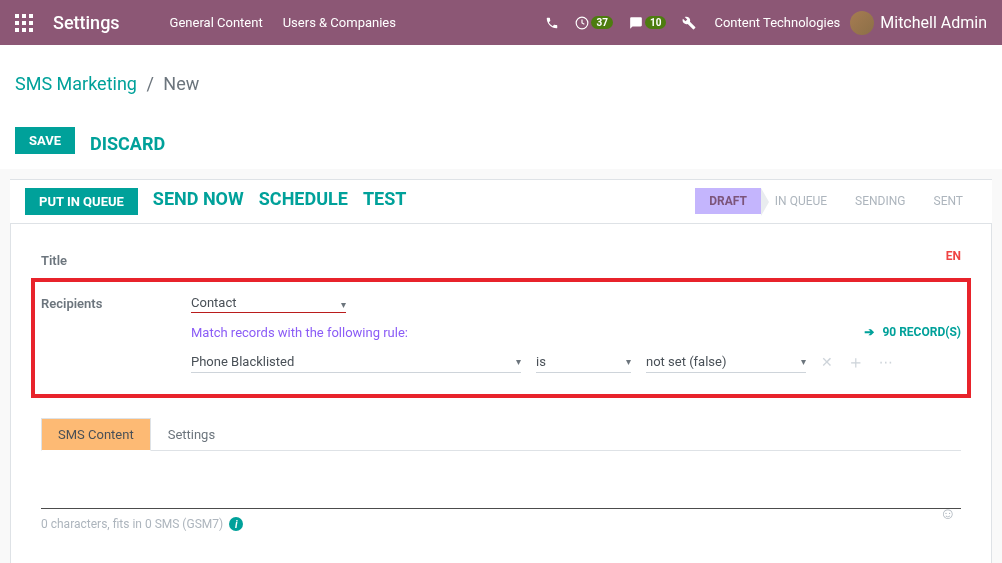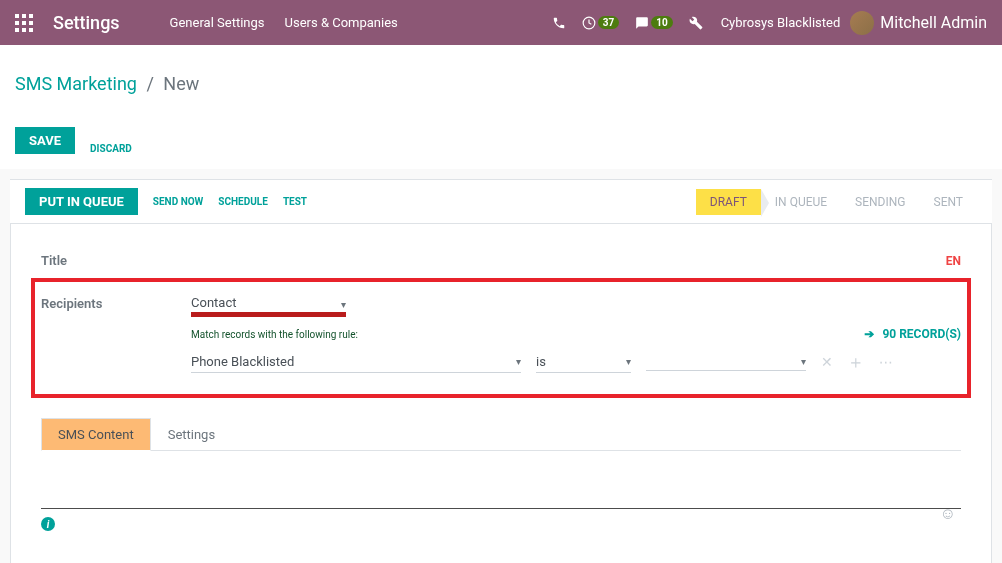--- a/index.html
+++ b/index.html
@@ -20,50 +20,50 @@
     
     
     .breadcrumb-bar { background: #fff; padding: 28px 15px; }
     .breadcrumb { font-size: 18px; color: #6c757d; }
     .breadcrumb-main { color: #00a19a; cursor: pointer; }
     .breadcrumb-sep { color: #6c757d; margin: 0 5px; }
     
     
     .action-row { background: #fff; padding: 5px 15px 15px 15px; display: flex; align-items: flex-end; gap: 15px; }
     .btn-primary { background: #00a19a; color: #fff; border: none; padding: 6px 14px; font-size: 13px; font-weight: bold; cursor: pointer; text-transform: uppercase; }
-    .btn-link { color: #00a19a; font-size: 10px; font-weight: bold; cursor: pointer; text-transform: uppercase; background: none; border: none; }
-    
-    
-    .toolbar { background: #fff; border: 1px solid #dee2e6; border-left: none; border-right: none; padding: 8px 15px; margin: 10px; margin-bottom: 0; display: flex; align-items: center; }
+    .btn-link { color: #00a19a; font-size: 18px; font-weight: bold; cursor: pointer; text-transform: uppercase; background: none; border: none; }
+    
+    
+    .toolbar { background: #fff; border: 1px solid #dee2e6; border-left: none; border-right: none; padding: 8px 15px; margin: 10px; margin-bottom: 0; display: flex; align-items: flex-start; }
     .statusbar { margin-left: auto; display: flex; align-items: center; }
     .status-step { padding: 6px 14px; font-size: 12px; color: #adb5bd; position: relative; cursor: pointer; }
-    .status-step.active { color: #7c547a; font-weight: 400; background: #fde047; }
+    .status-step.active { color: #7c547a; font-weight: 700; background: #c4b5fd; }
     .status-step::after { content: ''; position: absolute; right: -8px; top: 0; width: 0; height: 0; border-top: 14px solid transparent; border-bottom: 14px solid transparent; border-left: 8px solid #fff; z-index: 1; }
     .status-step.active::after { border-left-color: #e9ecef; }
     
     
     .sheet { background: #fff; border: 1px solid #dee2e6; border-top: none; margin: 0 10px; padding: 25px 30px; min-height: 400px; }
     .form-row { display: flex; align-items: flex-start; margin-bottom: 0; }
     .form-label { width: 150px; font-size: 13px; color: #6c757d; font-weight: 600; padding-top: 4px; }
     .form-label.small { font-weight: 600; }
     .form-field { flex: 1; }
     .lang-badge { color: #ef4444; font-size: 12px; font-weight: bold; cursor: pointer; }
     
-    .title-row { display: flex; align-items: flex-end; margin-bottom: 10px; }
+    .title-row { display: flex; align-items: flex-start; margin-bottom: 10px; }
     .title-row .form-label { width: 150px; }
     .title-input-wrap { flex: 1; display: flex; justify-content: space-between; align-items: center; }
     
     
     .highlight-box { border: 4px solid #e8232b; padding: 10px 6px 20px 6px; margin: 0 -10px 15px -10px; }
     
-    .select-wrap { display: inline-flex; align-items: flex-end; border-bottom: 5px solid #b91c1c; padding: 2px 0; width: 155px; cursor: pointer; }
+    .select-wrap { display: inline-flex; align-items: flex-end; border-bottom: 1px solid #b91c1c; padding: 2px 0; width: 155px; cursor: pointer; }
     .select-value { font-size: 13px; color: #495057; flex: 1; }
     .select-caret { font-size: 10px; color: #6c757d; margin-left: 6px; }
     
-    .match-text { font-size: 10px; color: #14532d; margin-top: 12px; margin-bottom: 10px; }
+    .match-text { font-size: 13px; color: #8b5cf6; margin-top: 12px; margin-bottom: 10px; }
     .record-count { float: right; color: #00a19a; font-size: 12px; font-weight: bold; cursor: pointer; display: flex; align-items: center; gap: 8px; }
     
     .rule-row { display: flex; align-items: center; gap: 15px; }
     .rule-select { border-bottom: 1px solid #ced4da; padding: 3px 0; display: flex; align-items: center; cursor: pointer; gap: 15px; }
     .rule-select .select-value { font-size: 13px; }
     .rule-field { width: 330px; }
     .rule-op { width: 95px; }
     .rule-val { width: 160px; }
     .rule-actions { display: flex; gap: 14px; color: #ced4da; font-size: 14px; align-items: center; }
     .rule-action { cursor: pointer; }
@@ -88,21 +88,21 @@
       <span></span>
       <span></span>
     <span></span>
       <span></span>
       <span></span>
     <span></span>
       <span></span>
       <span></span>
   </div>
   <div class="nav-title">Settings</div>
-  <a class="nav-link">General Settings</a>
+  <a class="nav-link">General Content</a>
   <a class="nav-link">Users &amp; Companies</a>
   <div class="nav-spacer"></div>
   <span class="nav-icon">
     <svg width="14" height="14" viewBox="0 0 24 24" fill="#fff">
         <path d="M6.6 10.8c1.4 2.8 3.8 5.1 6.6 6.6l2.2-2.2c.3-.3.7-.4 1-.2 1.1.4 2.4.6 3.6.6.6 0 1 .4 1 1V20c0 .6-.4 1-1 1C10.6 21 3 13.4 3 4c0-.6.4-1 1-1h3.5c.6 0 1 .4 1 1 0 1.2.2 2.5.6 3.6.1.3 0 .8-.2 1l-2.3 2.2z"></path>
       </svg>
   </span>
   <span class="nav-icon">
     <svg width="14" height="14" viewBox="0 0 24 24" fill="none" stroke="#fff" stroke-width="2">
         <circle cx="12" cy="12" r="10"></circle>
@@ -114,21 +114,21 @@
     <svg width="14" height="14" viewBox="0 0 24 24" fill="#fff">
         <path d="M20 2H4c-1.1 0-2 .9-2 2v18l4-4h14c1.1 0 2-.9 2-2V4c0-1.1-.9-2-2-2z"></path>
       </svg>
     <span class="badge">10</span>
   </span>
   <span class="nav-icon">
     <svg width="14" height="14" viewBox="0 0 24 24" fill="#fff">
         <path d="M22.7 19l-9.1-9.1c.9-2.3.4-5-1.5-6.9-2-2-5-2.4-7.4-1.3L9 6 6 9 1.6 4.7C.4 7.1.9 10.1 2.9 12.1c1.9 1.9 4.6 2.4 6.9 1.5l9.1 9.1c.4.4 1 .4 1.4 0l2.3-2.3c.5-.4.5-1.1.1-1.4z"></path>
       </svg>
   </span>
-  <span class="nav-text">Cybrosys Blacklisted</span>
+  <span class="nav-text">Content Technologies</span>
   <div class="user-section">
     <span class="avatar"></span>
     <span>Mitchell Admin</span>
   </div>
 </div>
 
 <div class="breadcrumb-bar">
   <div class="breadcrumb">
     <span class="breadcrumb-main">SMS Marketing</span>
     <span class="breadcrumb-sep">/</span>
@@ -182,20 +182,21 @@
         <div class="rule-row">
           <div class="rule-select rule-field">
             <span class="select-value">Phone Blacklisted</span>
             <span class="select-caret" style="margin-left:auto">▾</span>
           </div>
           <div class="rule-select rule-op">
             <span class="select-value">is</span>
             <span class="select-caret" style="margin-left:auto">▾</span>
           </div>
           <div class="rule-select rule-val">
+            <span class="select-value">not set (false)</span>
             <span class="select-caret" style="margin-left:auto">▾</span>
           </div>
           <div class="rule-actions">
             <span class="rule-action">✕</span>
             <span class="rule-action" style="font-size:18px;">＋</span>
             <span class="rule-action">⋯</span>
           </div>
         </div>
       </div>
     </div>
@@ -203,17 +204,18 @@
 
   <div class="tabs">
     <div class="tab active">SMS Content</div>
     <div class="tab">Settings</div>
   </div>
 
   <div class="sms-body">
     <input class="sms-textarea" style="">
     <span class="emoji-icon">☺</span>
     <div class="sms-counter">
+      <span>0 characters, fits in 0 SMS (GSM7)</span>
       <span class="info-icon">i</span>
     </div>
   </div>
 
 </div>
 
 </body></html>

